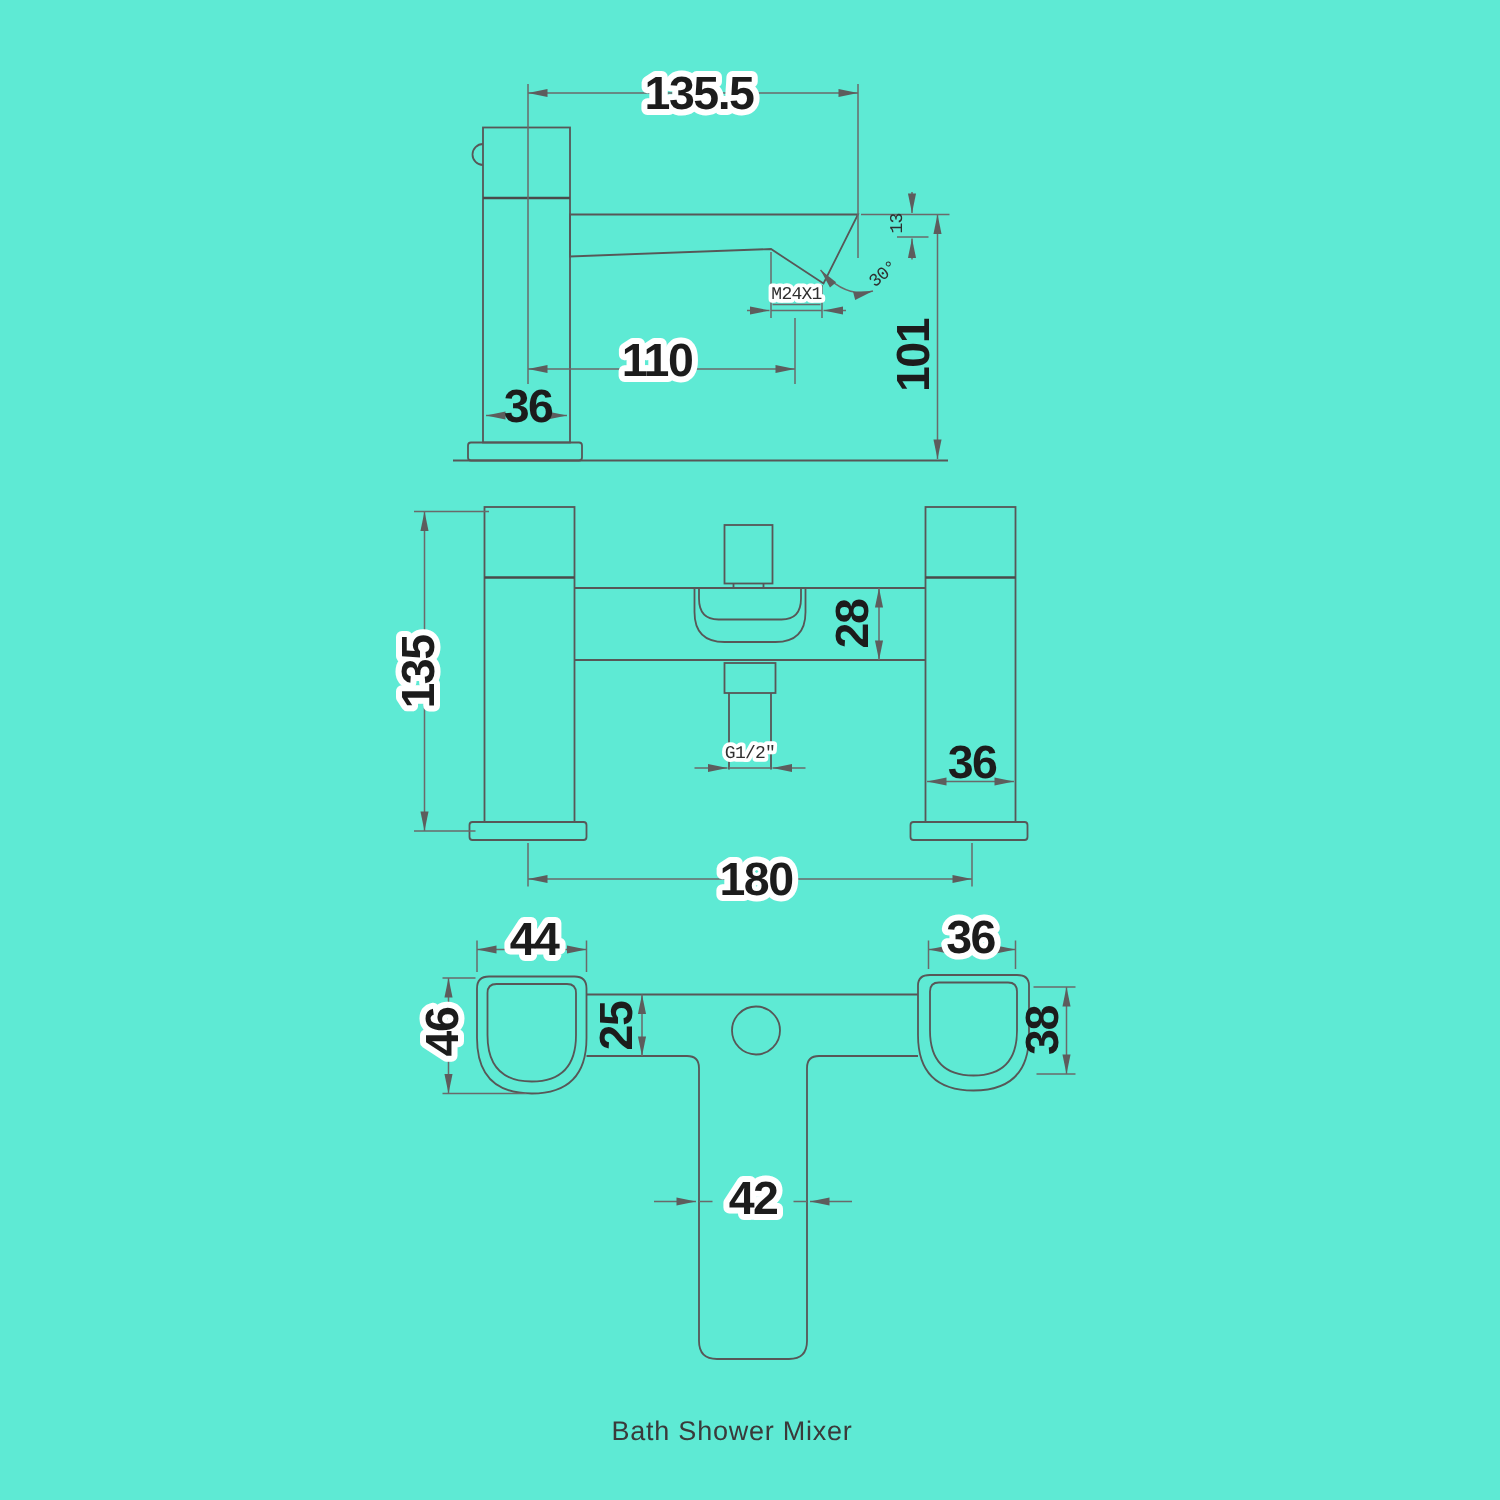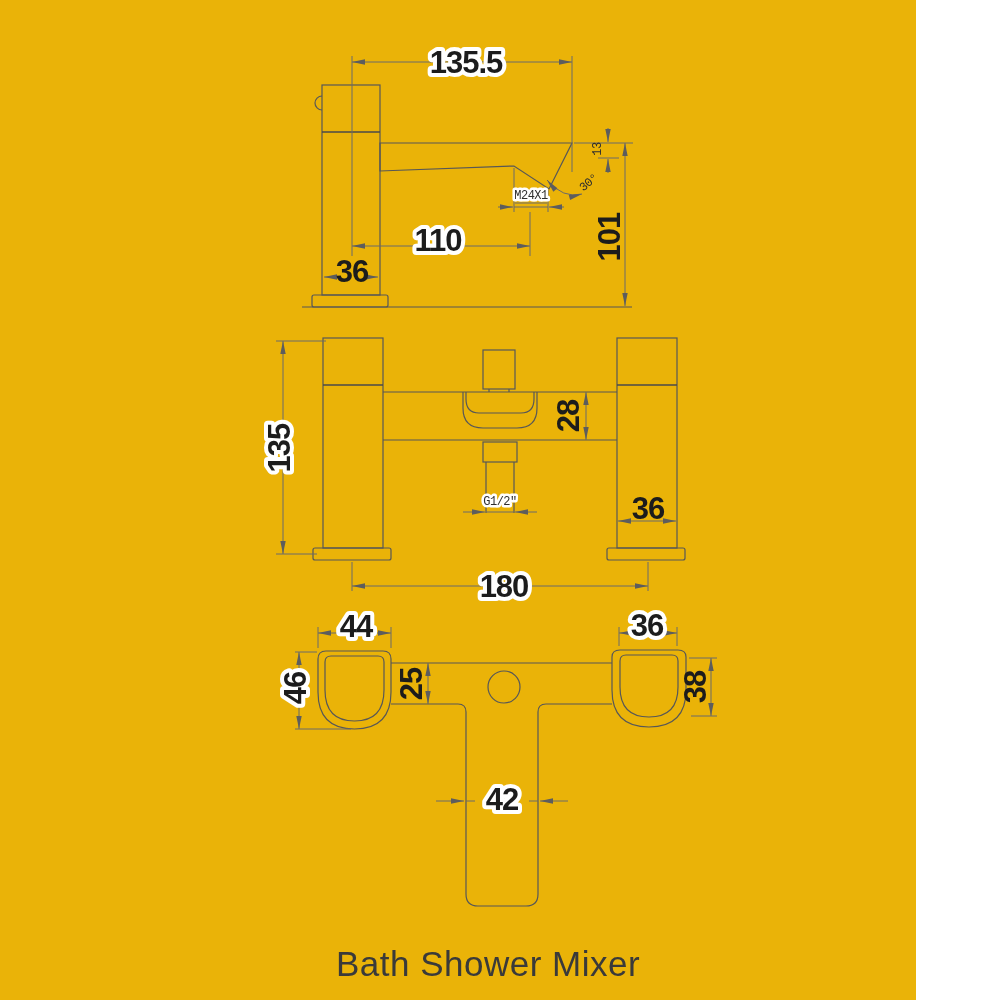--- a/index.html
+++ b/index.html
@@ -1,33 +1,33 @@
 <!DOCTYPE html>
 <html><head>
 <meta charset="utf-8">
 <style>
   html,body{margin:0;padding:0;background:#fff;}
-  .page{position:relative;width:916px;height:1000px;background:#eab308;overflow:hidden;
+  .page{position:relative;width:1000px;height:1000px;background:#5eead4;overflow:hidden;
         font-family:"Liberation Sans",sans-serif;}
   svg{position:absolute;left:0;top:0;}
   
   .obj{stroke:#575757;stroke-width:1.2;fill:none;}
   .obj-thick{stroke:#4a4a4a;stroke-width:1.7;fill:none;}
   
   .dl{stroke:#6a6a6a;stroke-width:1;fill:none;}
   
   text.dim{font-family:"Liberation Sans",sans-serif;font-weight:700;font-size:31px;
            fill:#1c1c1c;letter-spacing:-1px;text-anchor:middle;dominant-baseline:central;}
   text.halo{paint-order:stroke fill;stroke:#ffffff;stroke-width:8px;stroke-linejoin:round;}
   
   text.cad{font-family:"Liberation Mono","DejaVu Sans Mono",monospace;font-size:12px;
            fill:#2f2f2f;text-anchor:middle;dominant-baseline:central;letter-spacing:-0.5px;}
   text.cad.halo{stroke-width:5px;}
   .caption{position:absolute;top:944px;left:0;width:976px;text-align:center;
-           font-size:35px;font-weight:400;letter-spacing:0.5px;color:#3a3a3a;
+           font-size:18px;font-weight:400;letter-spacing:0.5px;color:#3a3a3a;
            font-family:"Liberation Sans",sans-serif;}
 </style>
 </head>
 <body>
 
 <div class="page">
 <svg width="1000" height="1000" viewBox="0 0 1000 1000">
   <defs>
     <marker id="arrE" markerUnits="userSpaceOnUse" markerWidth="15" markerHeight="8" refX="14" refY="4" orient="auto">
       <path d="M14,4 L1,1.3 L1,6.7 Z" fill="#5d5d5d"></path>

